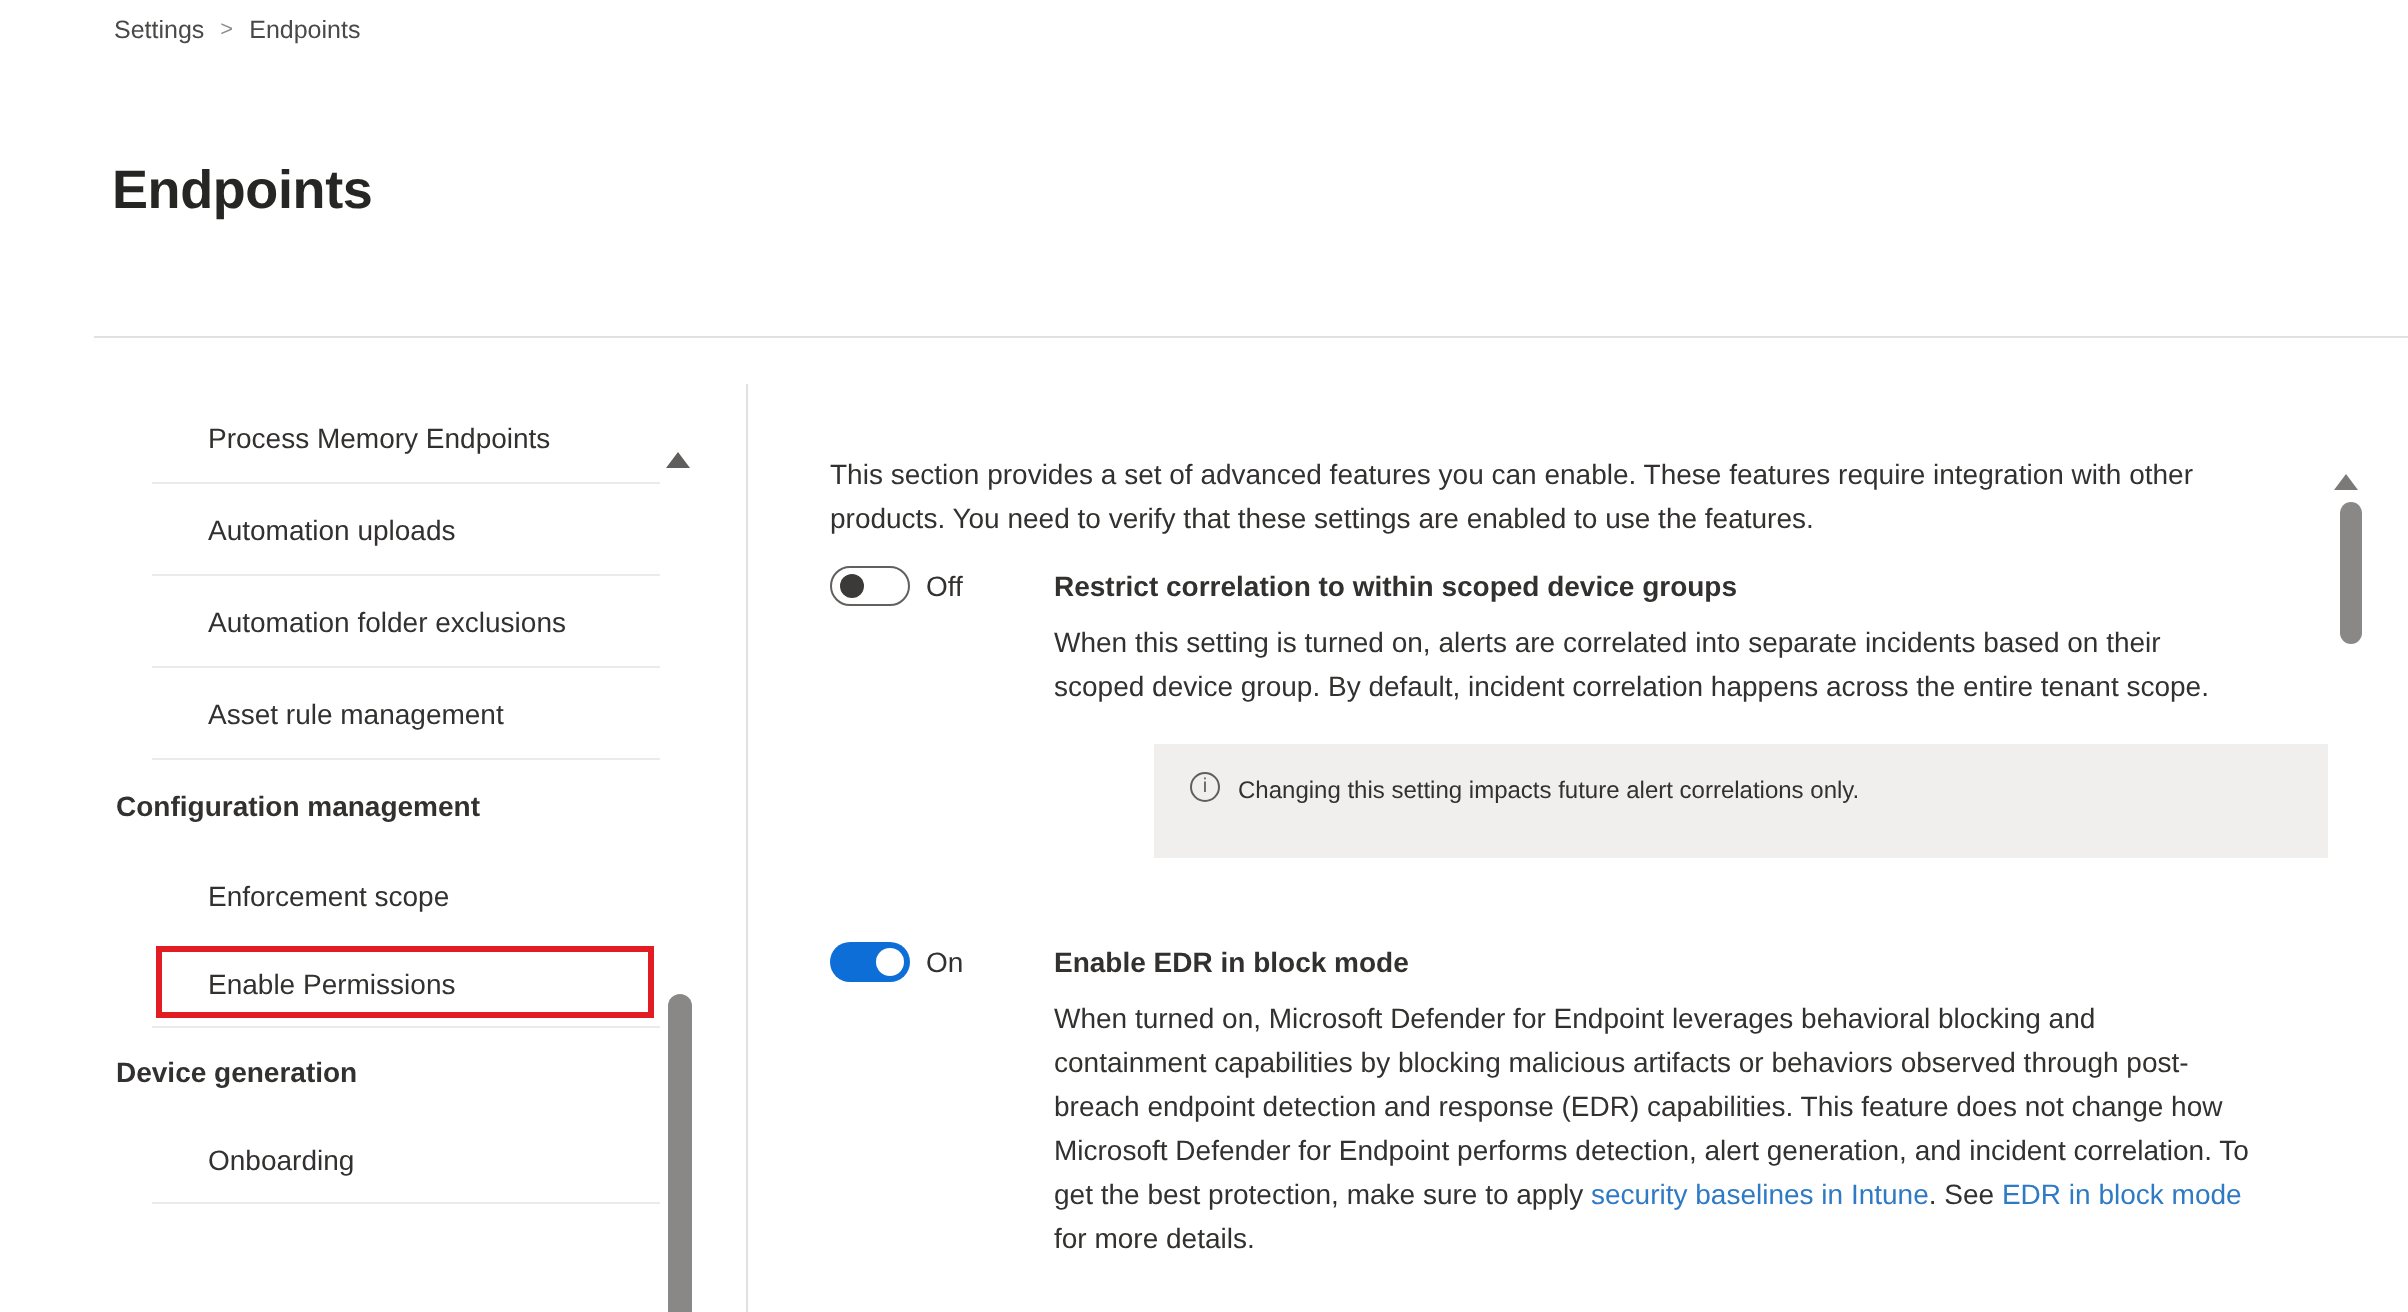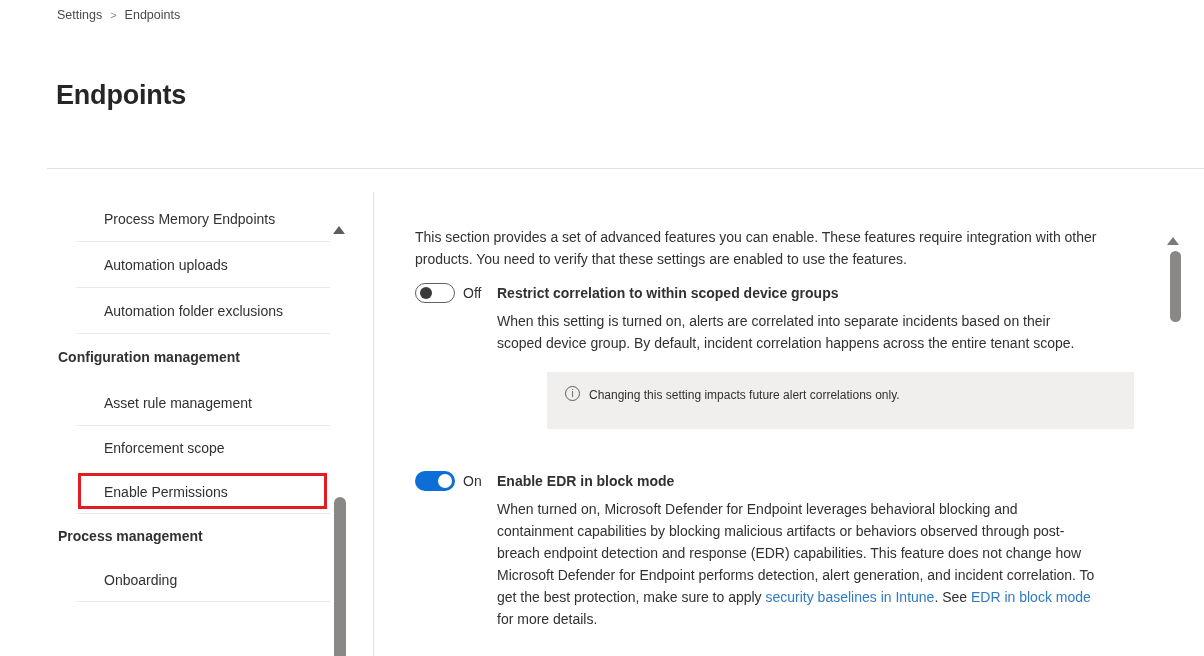--- a/index.html
+++ b/index.html
@@ -28,21 +28,21 @@
   .side-scroll-up{position:absolute;left:333px;top:226px;width:0;height:0;
     border-left:6px solid transparent;border-right:6px solid transparent;border-bottom:8px solid #5f5e5c;}
   .side-scroll-thumb{position:absolute;left:334px;top:497px;width:12px;height:200px;border-radius:7px;background:#8a8886;}
   .v-divider{position:absolute;left:373px;top:192px;bottom:0;width:1px;background:#e3e1df;}
   
   .main{position:absolute;left:415px;top:226px;width:737px;font-size:14px;color:#323130;}
   .intro{width:705px;line-height:22px;margin:0;}
   .setting{display:flex;align-items:flex-start;}
   .setting.first{margin-top:13px;}
   .setting.second{margin-top:42px;}
-  .toggle-col{width:82px;display:flex;align-items:center;flex-shrink:0;}
+  .toggle-col{width:112px;display:flex;align-items:center;flex-shrink:0;}
   .toggle{width:40px;height:20px;border-radius:10px;position:relative;box-sizing:border-box;cursor:pointer;flex-shrink:0;}
   .toggle.off{border:1px solid #61605e;background:#fff;}
   .toggle.off .knob{position:absolute;left:4px;top:3px;width:12px;height:12px;border-radius:50%;background:#3b3a39;}
   .toggle.on{background:#0c6ed6;}
   .toggle.on .knob{position:absolute;left:23px;top:3px;width:14px;height:14px;border-radius:50%;background:#fff;}
   .toggle-label{margin-left:8px;line-height:20px;color:#323130;}
   .content-col{width:639px;}
   .s-title{font-weight:700;line-height:20px;}
   .s-desc{width:600px;line-height:22px;margin-top:7px;}
   .note{margin-left:50px;margin-top:18px;width:587px;height:57px;box-sizing:border-box;background:#f0efee;
@@ -73,34 +73,34 @@
   <div class="sidebar">
     <div class="srow sep">
       <span class="lbl">Process Memory Endpoints</span>
     </div>
     <div class="srow sep">
       <span class="lbl">Automation uploads</span>
     </div>
     <div class="srow sep">
       <span class="lbl">Automation folder exclusions</span>
     </div>
+    <div class="srow sep">
+      <span class="lbl">Asset rule management</span>
+    </div>
     <div class="srow section">
       <span class="lbl">Configuration management</span>
-    </div>
-    <div class="srow sep">
-      <span class="lbl">Asset rule management</span>
     </div>
     <div class="srow small">
       <span class="lbl">Enforcement scope</span>
     </div>
     <div class="srow small sep">
       <span class="lbl">Enable Permissions</span>
     </div>
     <div class="srow small section">
-      <span class="lbl">Process management</span>
+      <span class="lbl">Device generation</span>
     </div>
     <div class="srow small sep">
       <span class="lbl">Onboarding</span>
     </div>
   </div>
 
   <div class="red-box"></div>
 
   <div class="side-scroll-up"></div>
   <div class="side-scroll-thumb"></div>

